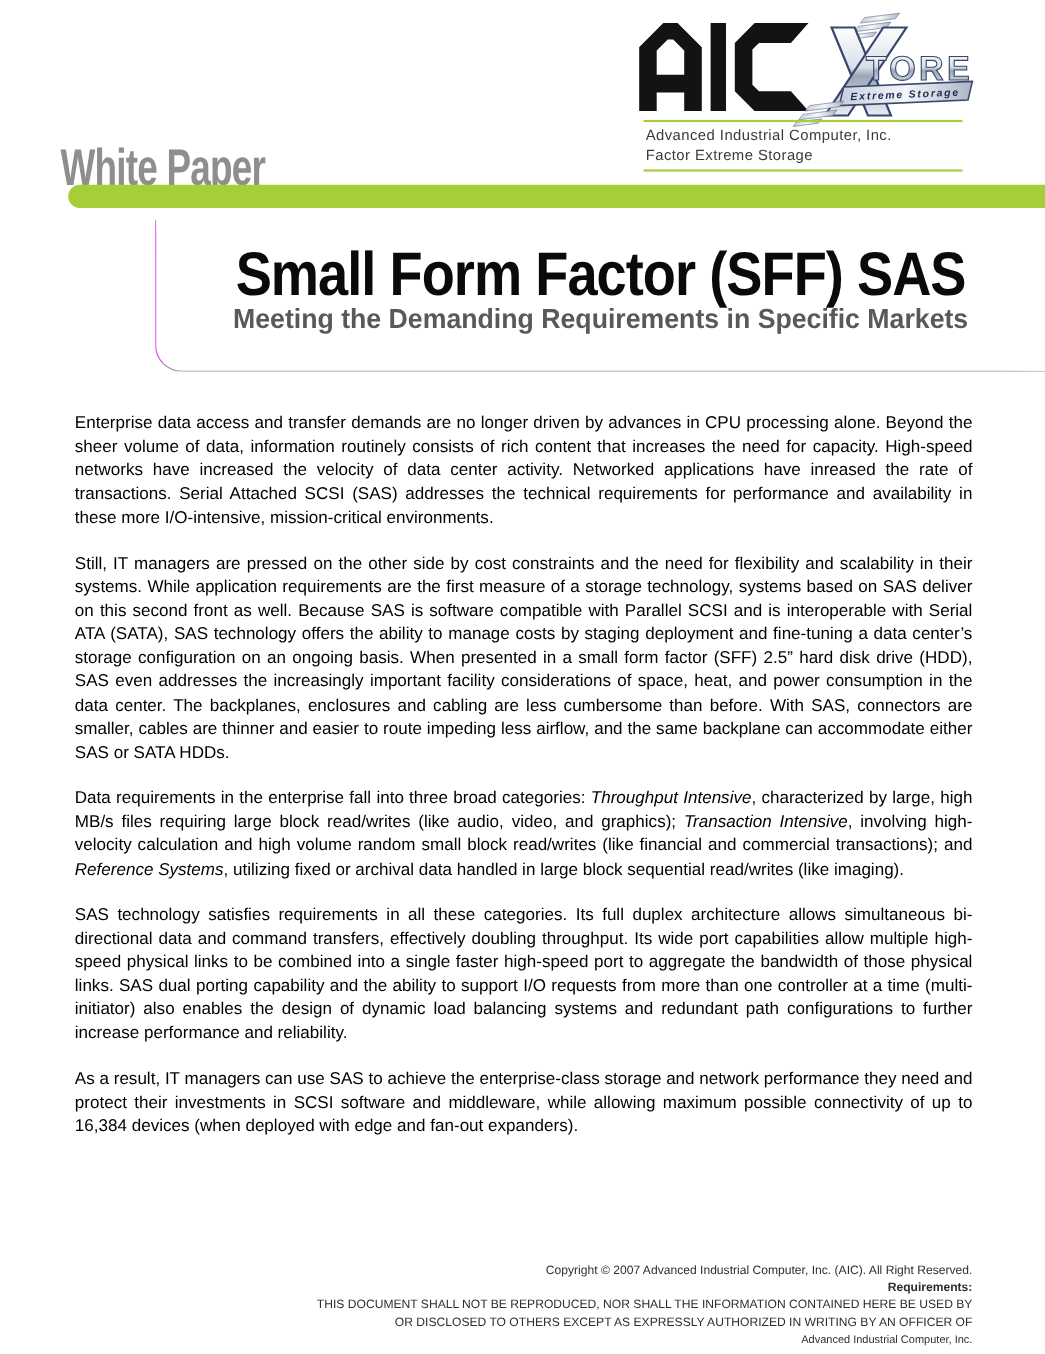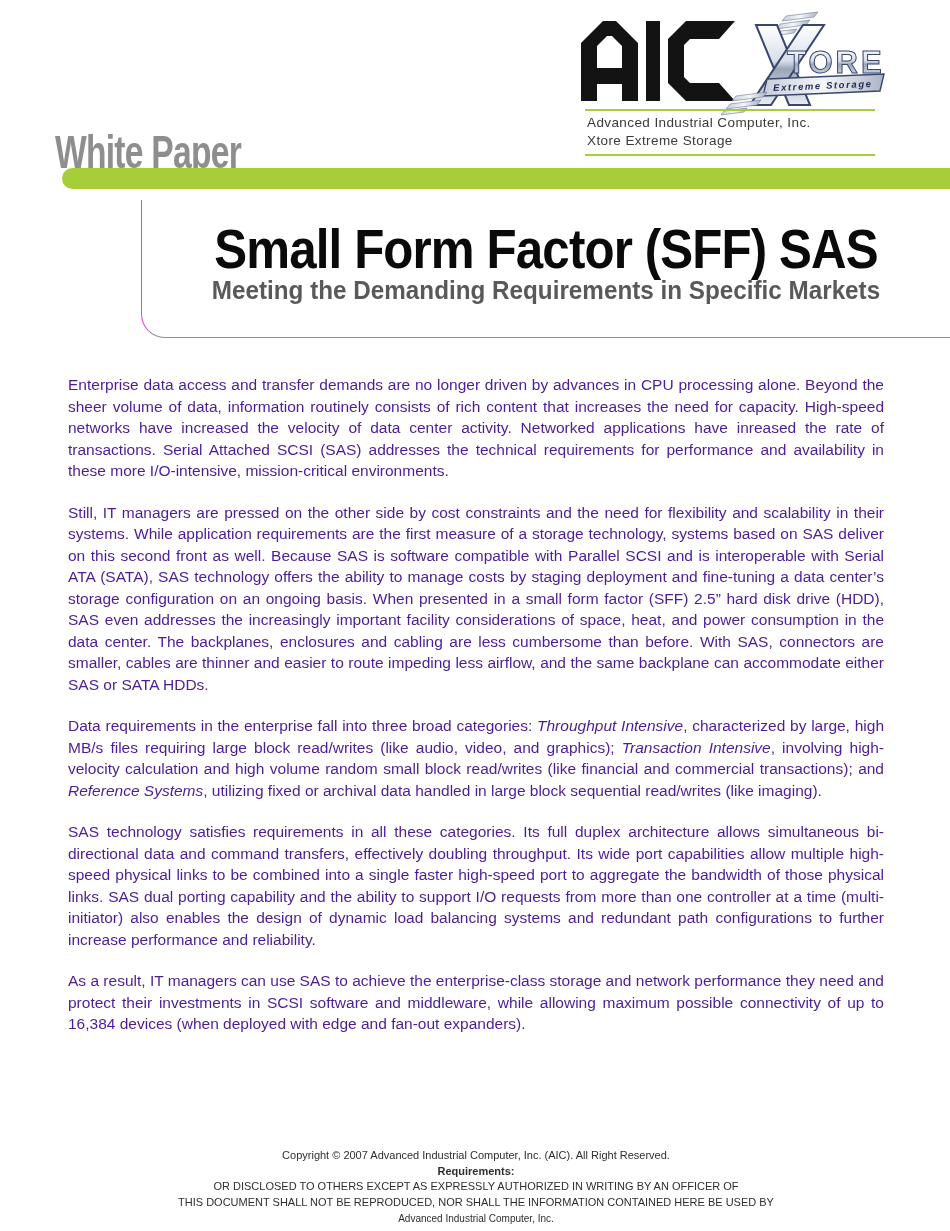--- a/index.html
+++ b/index.html
@@ -50,29 +50,29 @@
   .doc-subtitle{
     margin-top:1px;text-align:center;
     font-size:25px;font-weight:700;color:#58595b;
     white-space:nowrap;line-height:30px;
     transform:scaleX(0.97);transform-origin:center;
   }
 
   
   .bodytext{
     position:absolute;left:68px;top:374px;width:816px;
-    font-size:15.5px;line-height:21.5px;color:#4c1d95;
+    font-size:15.5px;line-height:21.5px;color:#000000;
   }
   .para{margin:0 0 20px 0;text-align:justify;}
   .para em{}
 
   
   .footer{
     position:absolute;left:68px;top:1148px;width:816px;
-    text-align:center;color:#2e2e2e;
+    text-align:right;color:#2e2e2e;
   }
   .footer div{font-size:11px;line-height:15.7px;}
   .footer .conf{font-weight:700;}
   .footer .small{font-size:10px;}
 </style>
 </head>
 <body>
 
 <div class="page">
 
@@ -124,37 +124,37 @@
       <g fill="url(#silverH)" stroke="#6e7a93" stroke-width="0.6">
         <path d="M155,86 L186,82 L182,87 L151,91 Z"></path>
         <path d="M149,94 L180,90 L176,95 L145,99 Z"></path>
         <path d="M143,101 L166,98 L163,102 L140,105 Z"></path>
       </g>
     </g>
   </svg>
 
   <div class="company-box">
     <div>Advanced Industrial Computer, Inc.</div>
-    <div>Xtore Extreme Storage</div>
+    <div>Factor Extreme Storage</div>
   </div>
 
   <div class="titlebox">
     <div class="doc-title">Small Form Factor (SFF) SAS</div>
     <div class="doc-subtitle">Meeting the Demanding Requirements in Specific Markets</div>
   </div>
 
   <div class="bodytext">
       <p class="para"><span>Enterprise data access and transfer demands are no longer driven by advances in CPU processing alone. Beyond the sheer volume of data, information routinely consists of rich content that increases the need for capacity. High-speed networks have increased the velocity of data center activity. Networked applications have inreased the rate of transactions. Serial Attached SCSI (SAS) addresses the technical requirements for performance and availability in these more I/O-intensive, mission-critical environments.</span></p>
       <p class="para"><span>Still, IT managers are pressed on the other side by cost constraints and the need for flexibility and scalability in their systems.  While application requirements are the first measure of a storage technology, systems based on SAS deliver on this second front as well. Because SAS is software compatible with  Parallel SCSI and is interoperable with Serial ATA (SATA), SAS technology offers the ability to manage costs by staging deployment and fine-tuning a data center’s  storage configuration on an ongoing basis. When presented in a small form factor (SFF) 2.5” hard disk drive (HDD), SAS even addresses the increasingly important facility considerations of space, heat, and power consumption in the data center.  The backplanes, enclosures and cabling are less cumbersome than before.  With SAS, connectors are smaller, cables are thinner and easier to route impeding less airflow, and the same backplane can accommodate either SAS or SATA HDDs.</span></p>
       <p class="para"><span>Data requirements in the enterprise fall into three broad categories: </span><em>Throughput Intensive</em><span>, characterized by large, high MB/s files requiring large block read/writes (like audio, video, and graphics); </span><em>Transaction Intensive</em><span>, involving high-velocity calculation and high volume random small block read/writes (like financial and commercial transactions); and </span><em>Reference Systems</em><span>, utilizing fixed or archival data  handled in large block sequential read/writes (like imaging).</span></p>
       <p class="para"><span>SAS technology satisfies requirements in all these categories. Its full duplex architecture allows simultaneous bi-directional data and command transfers, effectively doubling throughput. Its wide port capabilities allow multiple high-speed physical links to be combined into a single faster high-speed port to aggregate the bandwidth of those physical links. SAS dual porting capability and the ability to support I/O requests from more than one controller at a time (multi-initiator) also enables the design of dynamic load balancing systems and redundant path  configurations to further increase performance and reliability.</span></p>
       <p class="para"><span>As a result, IT managers can use SAS to achieve the enterprise-class storage and network performance they need and protect their investments in SCSI software and middleware, while allowing maximum possible connectivity of up to 16,384 devices (when deployed with edge and fan-out expanders).</span></p>
     </div>
 
   <div class="footer">
     <div>Copyright © 2007 Advanced Industrial Computer, Inc. (AIC). All Right Reserved.</div>
     <div class="conf">Requirements:</div>
+    <div>THIS DOCUMENT SHALL NOT BE REPRODUCED, NOR SHALL THE INFORMATION  CONTAINED HERE BE USED BY</div>
     <div>OR DISCLOSED TO OTHERS EXCEPT AS EXPRESSLY AUTHORIZED IN WRITING BY AN OFFICER OF</div>
-    <div>THIS DOCUMENT SHALL NOT BE REPRODUCED, NOR SHALL THE INFORMATION  CONTAINED HERE BE USED BY</div>
     <div class="small">Advanced Industrial Computer, Inc.</div>
   </div>
 
 </div>
 
 </body></html>

